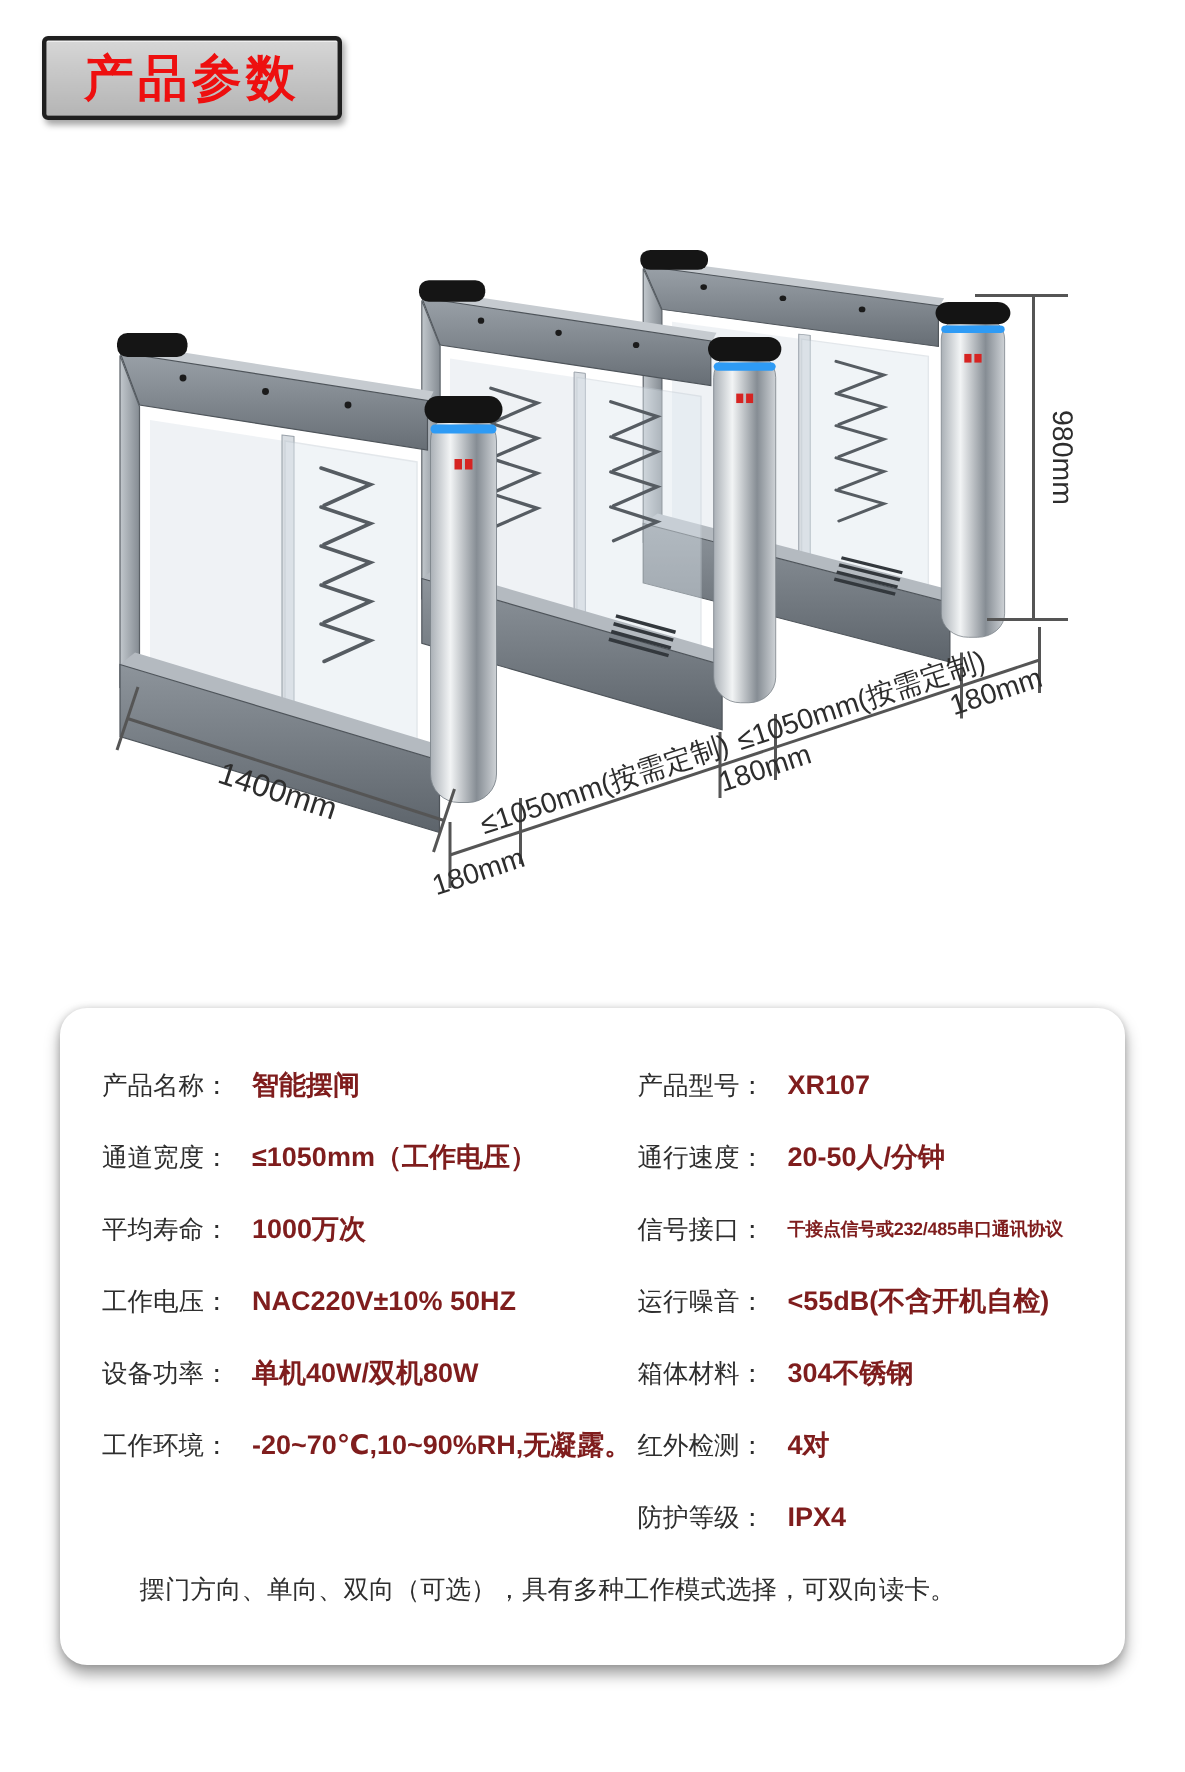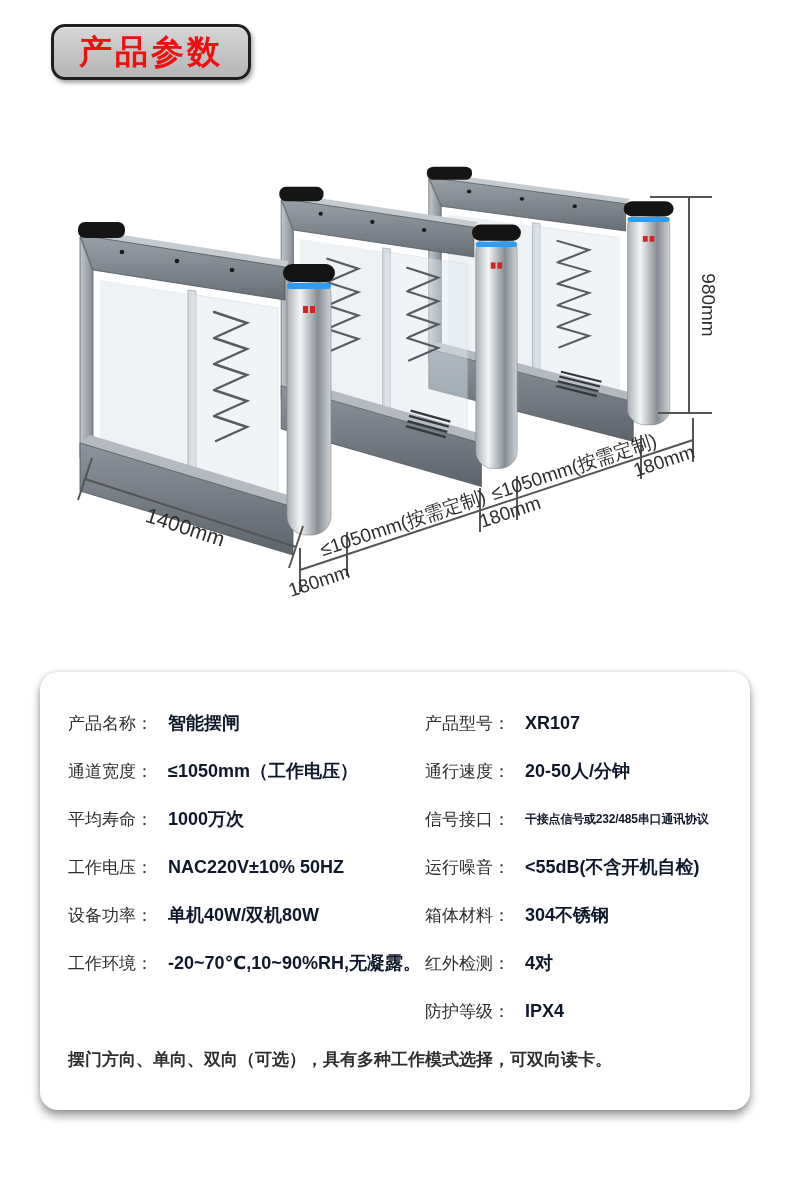--- a/index.html
+++ b/index.html
@@ -1,42 +1,42 @@
 <!DOCTYPE html>
 <html><head>
 <meta charset="utf-8">
 <style>
   html,body{margin:0;padding:0;background:#fff;}
   #page{position:relative;width:790px;height:1181px;background:#ffffff;overflow:hidden;
         font-family:"Liberation Sans","DejaVu Sans",sans-serif;color:#2b2b2b;}
 
   
-  .badge{position:absolute;left:51px;top:24px;padding:7px 25px;
+  .badge{position:absolute;left:28px;top:24px;padding:7px 25px;
          background:linear-gradient(180deg,#d6d6d6 0%,#c3c3c3 55%,#b5b5b5 100%);
-         border:3px solid #1f1f1f;border-radius:14px;
+         border:3px solid #1f1f1f;border-radius:4px;
          box-shadow:2px 3px 4px rgba(0,0,0,.35), inset 0 1px 0 rgba(255,255,255,.6);}
   .badge span{font-size:33px;font-weight:700;color:#ee0f0f;letter-spacing:3px;line-height:1.1;}
 
   
   .figure-wrap{position:absolute;left:0;top:140px;width:790px;height:480px;}
   .dim-text{font-size:19px;fill:#2d2d2d;}
   .dim-text.big{font-size:21px;}
 
   
   .card{position:absolute;left:40px;top:672px;width:710px;height:438px;background:#fff;
         border-radius:18px;box-sizing:border-box;
         box-shadow:0 6px 10px rgba(0,0,0,.38),0 0 5px rgba(0,0,0,.15);}
   .spec-grid{display:grid;grid-template-columns:357px 1fr;padding:27px 8px 0 28px;}
   .col{display:flex;flex-direction:column;}
   .row{height:48px;display:flex;align-items:center;white-space:nowrap;}
   .lbl{display:inline-block;width:100px;font-size:17px;font-weight:500;color:#2e2e2e;flex:0 0 100px;}
-  .val{font-size:18px;font-weight:700;color:#0f172a;}
+  .val{font-size:18px;font-weight:700;color:#7f1d1d;}
   .val.small{font-size:12px;letter-spacing:-0.2px;}
   .footnote{padding:0 8px 0 28px;height:48px;display:flex;align-items:center;
-            font-size:17px;font-weight:700;color:#2e2e2e;white-space:nowrap;}
+            font-size:17px;font-weight:400;color:#2e2e2e;white-space:nowrap;margin-left:25px;}
 </style>
 </head>
 <body>
 
 <div id="page">
 
   <div class="badge">
     <span>产品参数</span>
   </div>
 

